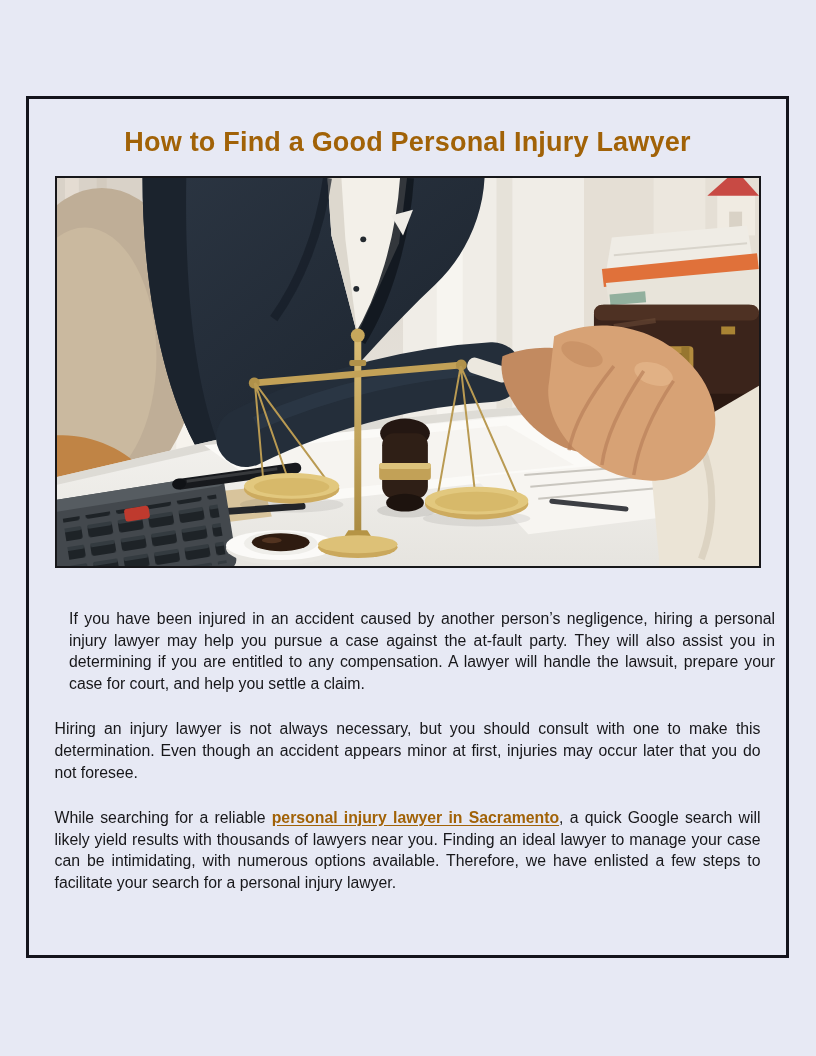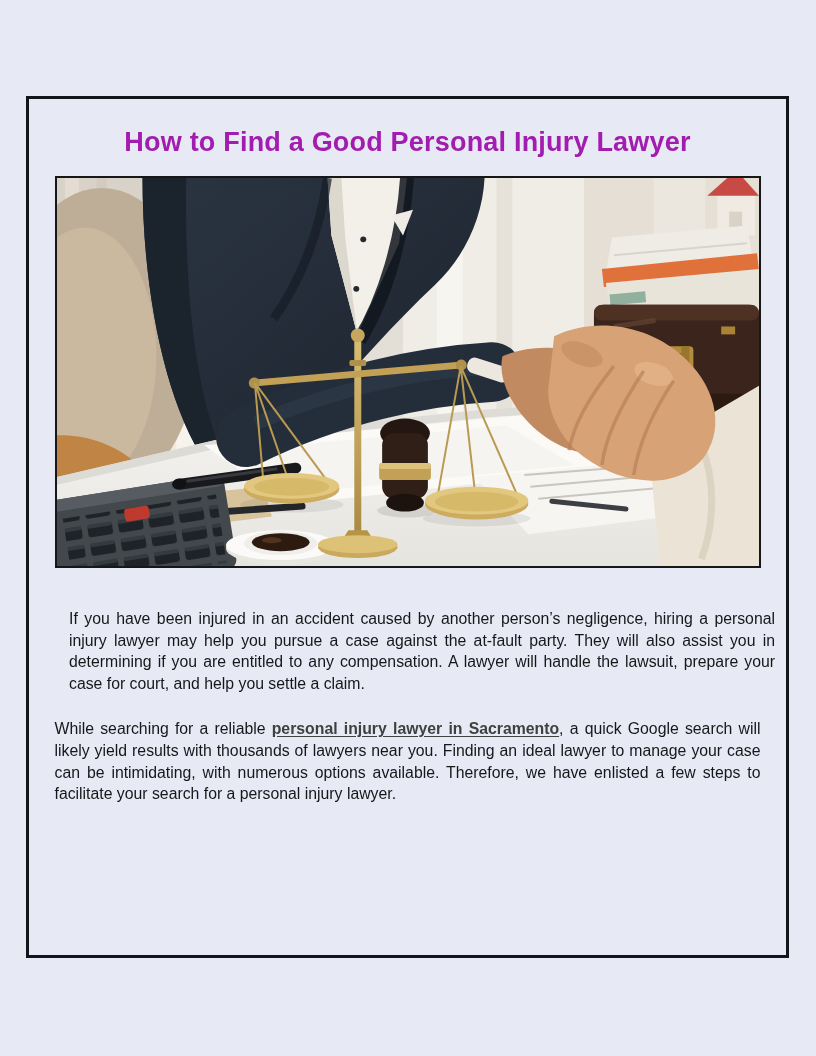--- a/index.html
+++ b/index.html
@@ -16,42 +16,42 @@
     width: 763px; height: 862px;
     border: 3px solid #14141c;
     background: #e7e9f4;
   }
   h1.title {
     margin: 26px 18px 0;
     text-align: center;
     font-size: 27px;
     line-height: 34px;
     font-weight: 700;
-    color: #a21caf;
+    color: #a16207;
     letter-spacing: 0.2px;
   }
   .photo {
     width: 706px; height: 392px;
     margin: 17px auto 0;
     border: 2px solid #17171a;
     background: #e8e4dc;
     overflow: hidden;
   }
   .photo svg { display: block; width: 100%; height: 100%; }
   p.body-par {
     width: 706px;
     margin: 24px auto 0;
     font-size: 15.8px;
     line-height: 21.6px;
     text-align: justify;
     color: #17171a;
   }
   p.body-par.first { margin-top: 40px; margin-left: 40px; }
   a.inline-link {
-    color: #404040;
+    color: #a16207;
     font-weight: 700;
     text-decoration: underline;
     text-underline-offset: 2px;
   }
 </style>
 </head>
 <body>
 
 <div class="frame">
 
@@ -217,16 +217,17 @@
         <ellipse cx="422" cy="327" rx="42" ry="10" fill="#d7b96a"></ellipse>
         <polygon points="293,356 312,356 321,370 284,370" fill="#b59445"></polygon>
         <ellipse cx="302.5" cy="373" rx="40" ry="11" fill="#caa85c"></ellipse>
         <ellipse cx="302.5" cy="370" rx="40" ry="9" fill="#ddc177"></ellipse>
       </g>
     </svg>
   </div>
 
   <p class="body-par first">If you have been injured in an accident caused by another person’s negligence, hiring a personal injury lawyer may help you pursue a case against the at-fault party. They will also assist you in determining if you are entitled to any compensation. A lawyer will handle the lawsuit, prepare your case for court, and help you settle a claim.</p>
 
+  <p class="body-par">Hiring an injury lawyer is not always necessary, but you should consult with one to make this determination. Even though an accident appears minor at first, injuries may occur later that you do not foresee.</p>
 
   <p class="body-par"><span>While searching for a reliable </span><a href="#" class="inline-link">personal injury lawyer in Sacramento</a><span>, a quick Google search will likely yield results with thousands of lawyers near you. Finding an ideal lawyer to manage your case can be intimidating, with numerous options available. Therefore, we have enlisted a few steps to facilitate your search for a personal injury lawyer.</span></p>
 
 </div>
 
 </body></html>

